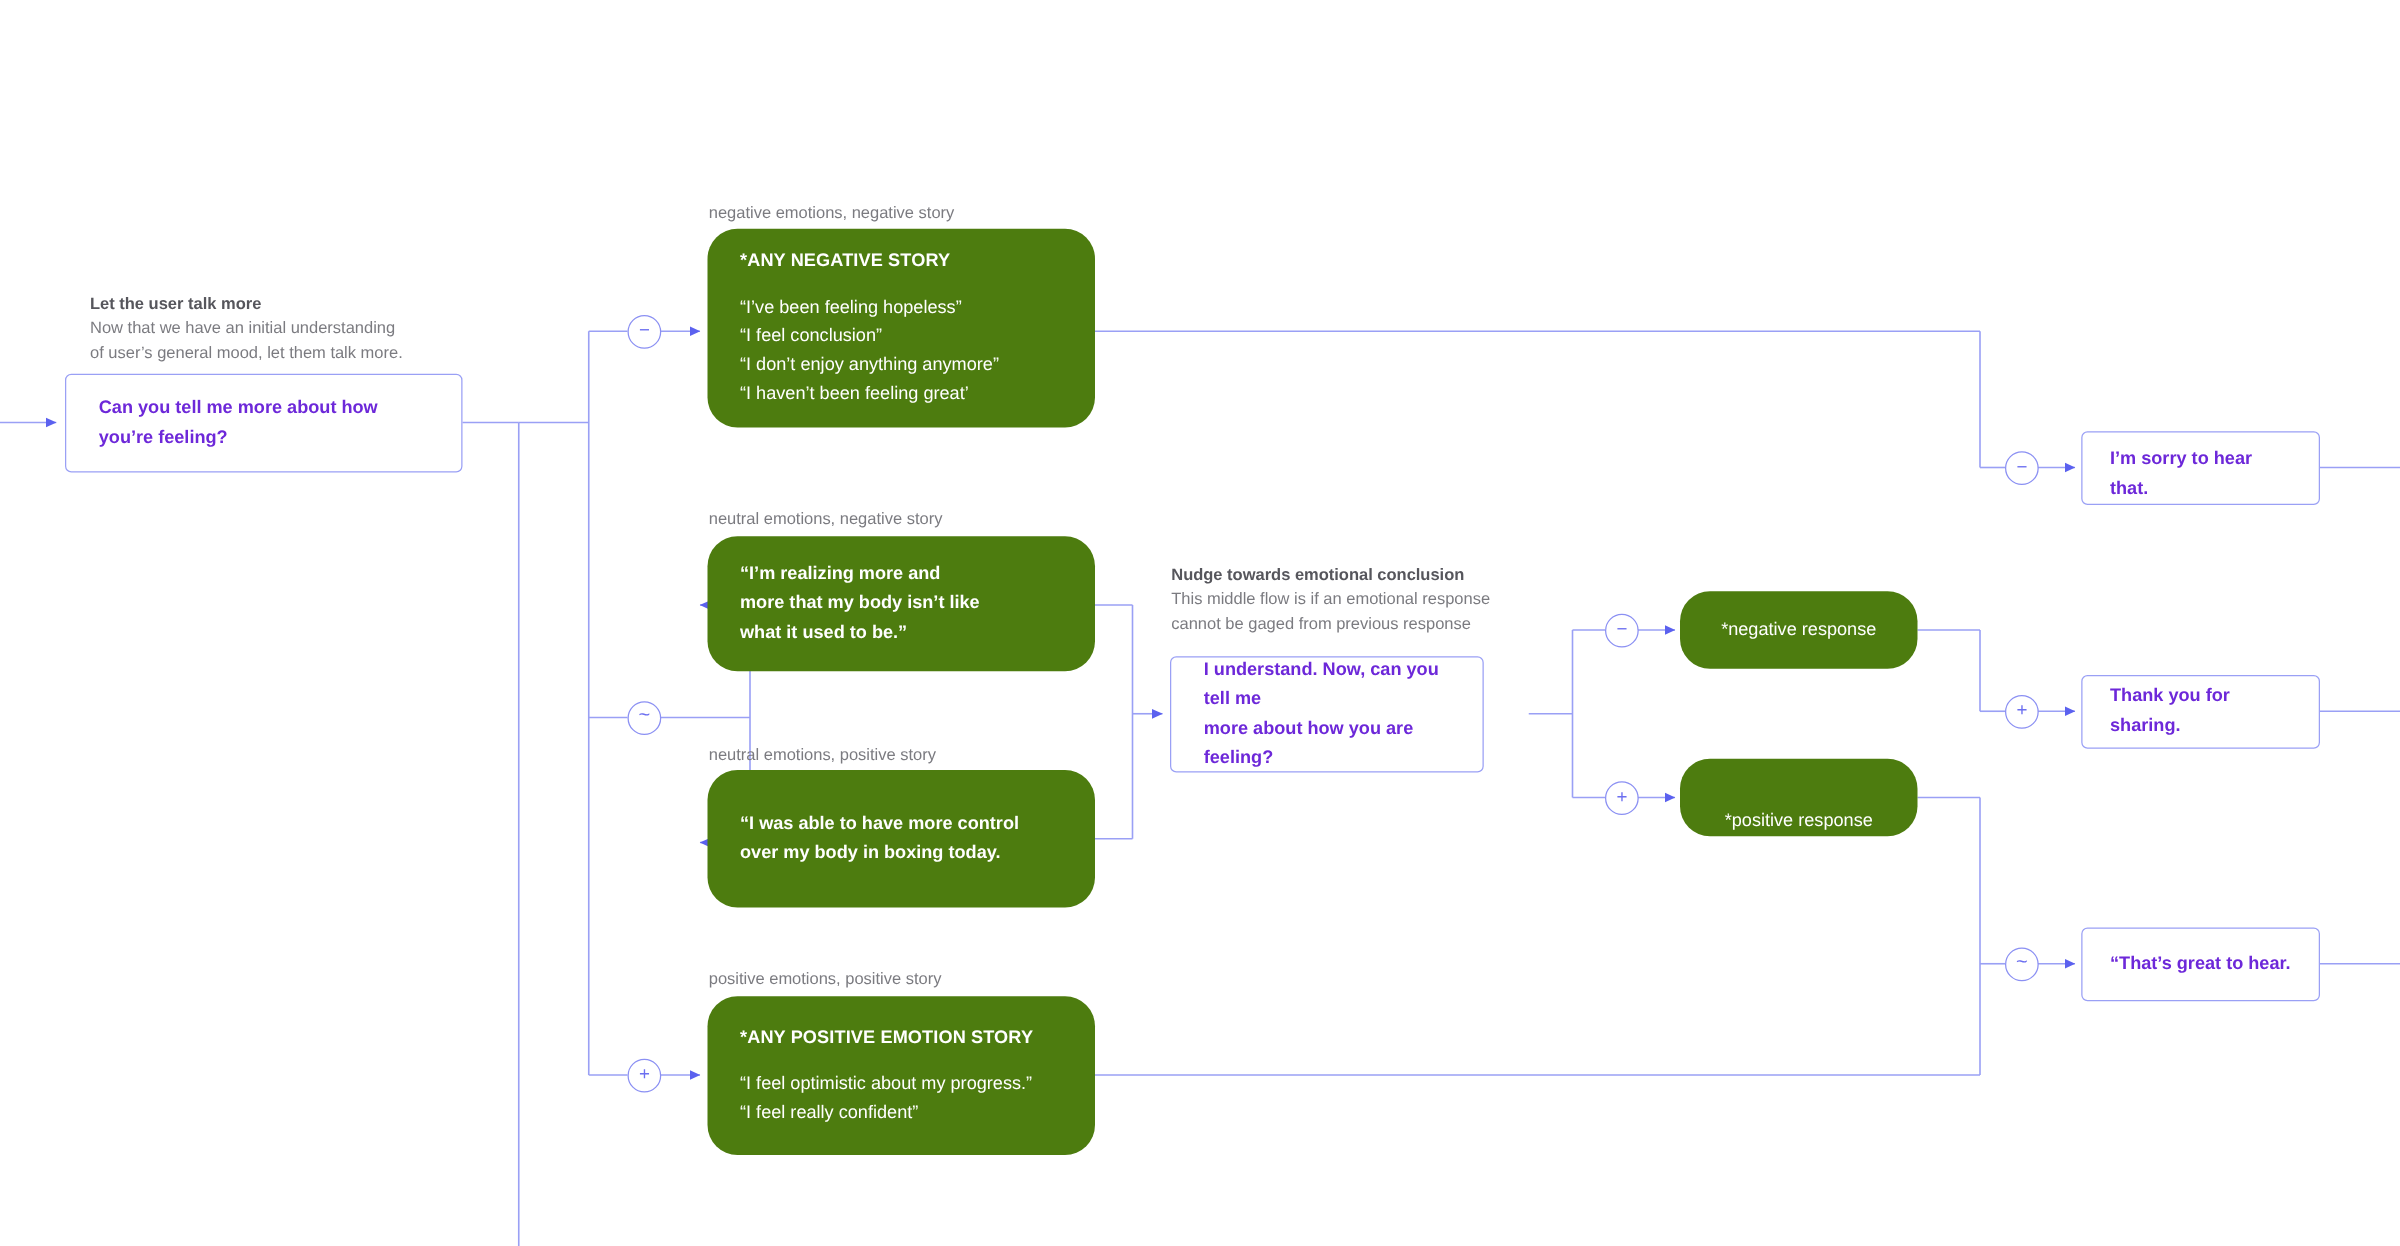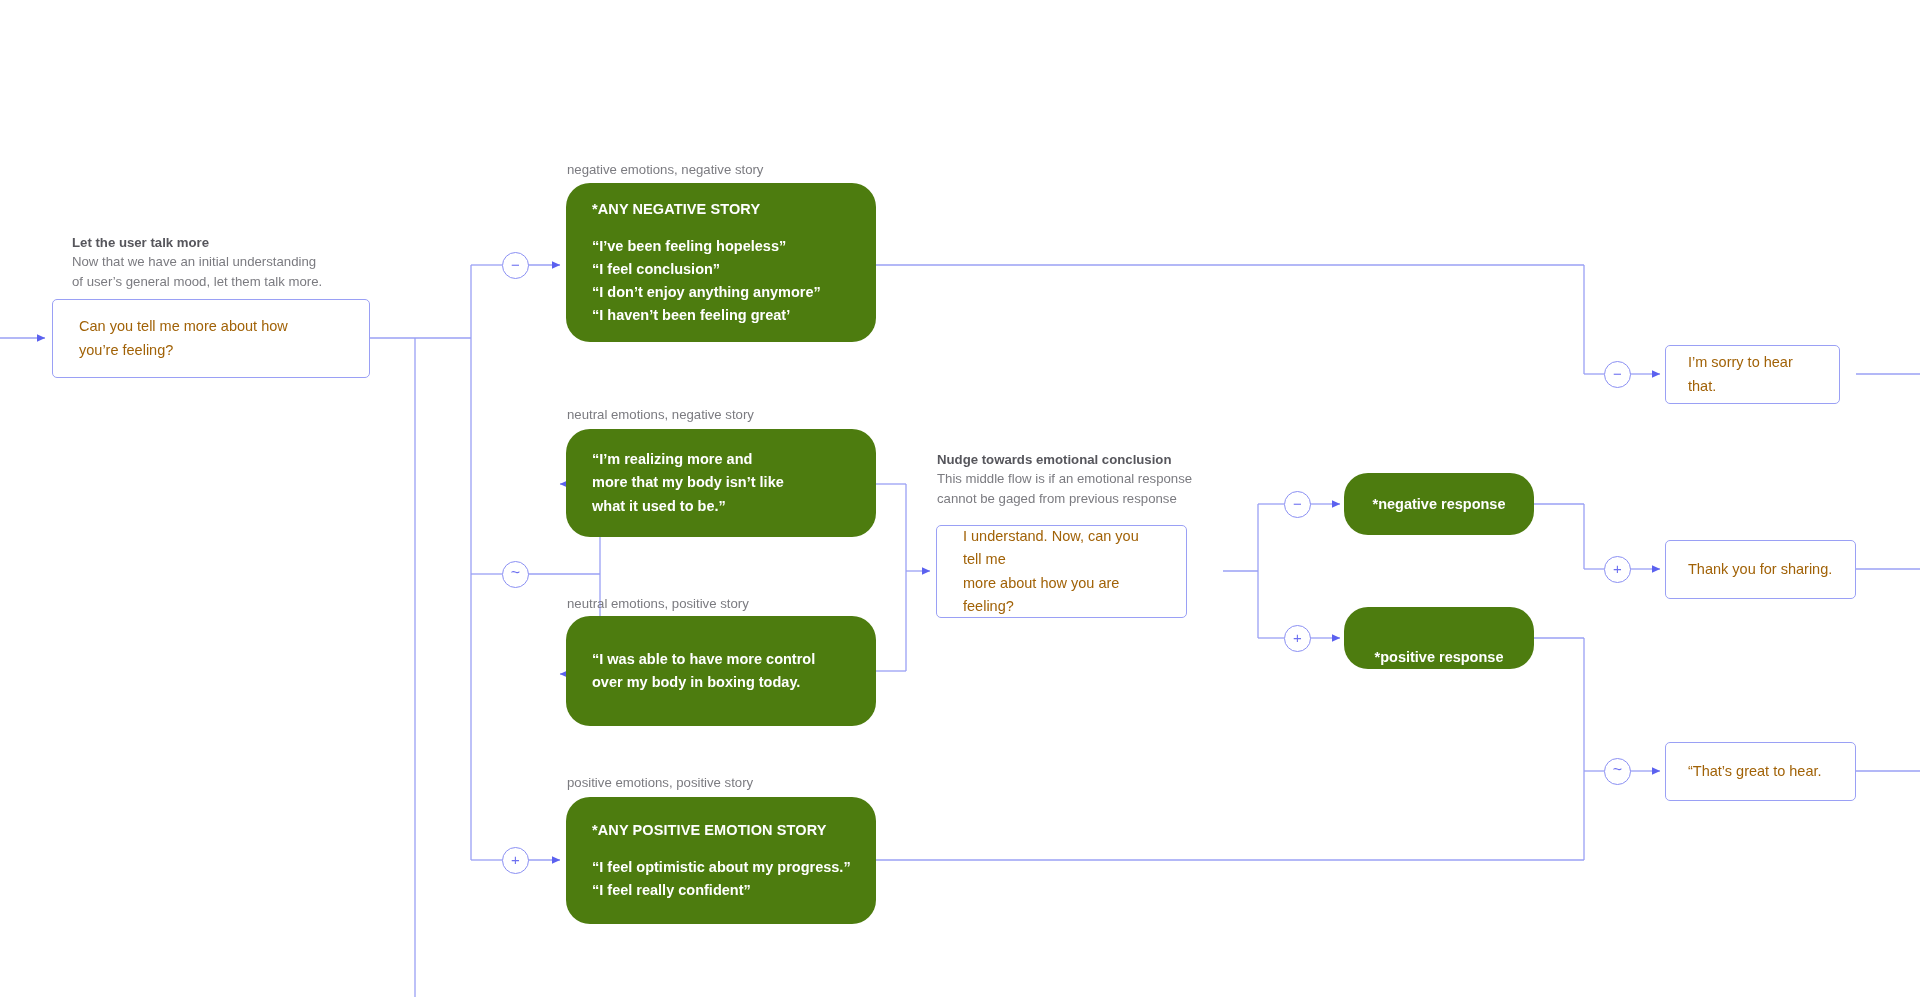--- a/index.html
+++ b/index.html
@@ -46,34 +46,34 @@
   }
   .node-title{
     font-size:14.5px;
     font-weight:700;
     letter-spacing:.1px;
     line-height:1.55;
     margin:0 0 14px 0;
   }
   .node-line{
     font-size:14.5px;
-    font-weight:700;
+    font-weight:400;
     line-height:1.58;
     margin:0;
     white-space:nowrap;
   }
   .node-body{
     font-size:14.5px;
     font-weight:700;
     line-height:1.62;
     margin:0;
   }
   .node-outline .node-body{
-    font-weight:400;
-    color:#a16207;
+    font-weight:700;
+    color:#6d28d9;
   }
 
   
   .caption{
     position:absolute;
     color:#6e6e73;
     font-size:13.2px;
     line-height:1.46;
     white-space:nowrap;
   }
@@ -275,21 +275,21 @@
   <div class="op" style="left:1604px; top:361px;">
     <span>−</span>
   </div>
   <div class="op" style="left:1604px; top:556px;">
     <span>+</span>
   </div>
   <div class="op op-tilde" style="left:1604px; top:758px;">
     <span>~</span>
   </div>
 
-  <div class="node node-outline" style="left:1665px; top:345px; width:175px; height:59px;">
+  <div class="node node-outline" style="left:1665px; top:345px; width:191px; height:59px;align-items:flex-end;">
     <div class="node-inner" style="padding:0 22px;">
       <p class="node-body">I’m sorry to hear that.</p>
     </div>
   </div>
   <div class="node node-outline" style="left:1665px; top:540px; width:191px; height:59px;">
     <div class="node-inner" style="padding:0 22px;">
       <p class="node-body">Thank you for sharing.</p>
     </div>
   </div>
   <div class="node node-outline" style="left:1665px; top:742px; width:191px; height:59px;justify-content:center;">

